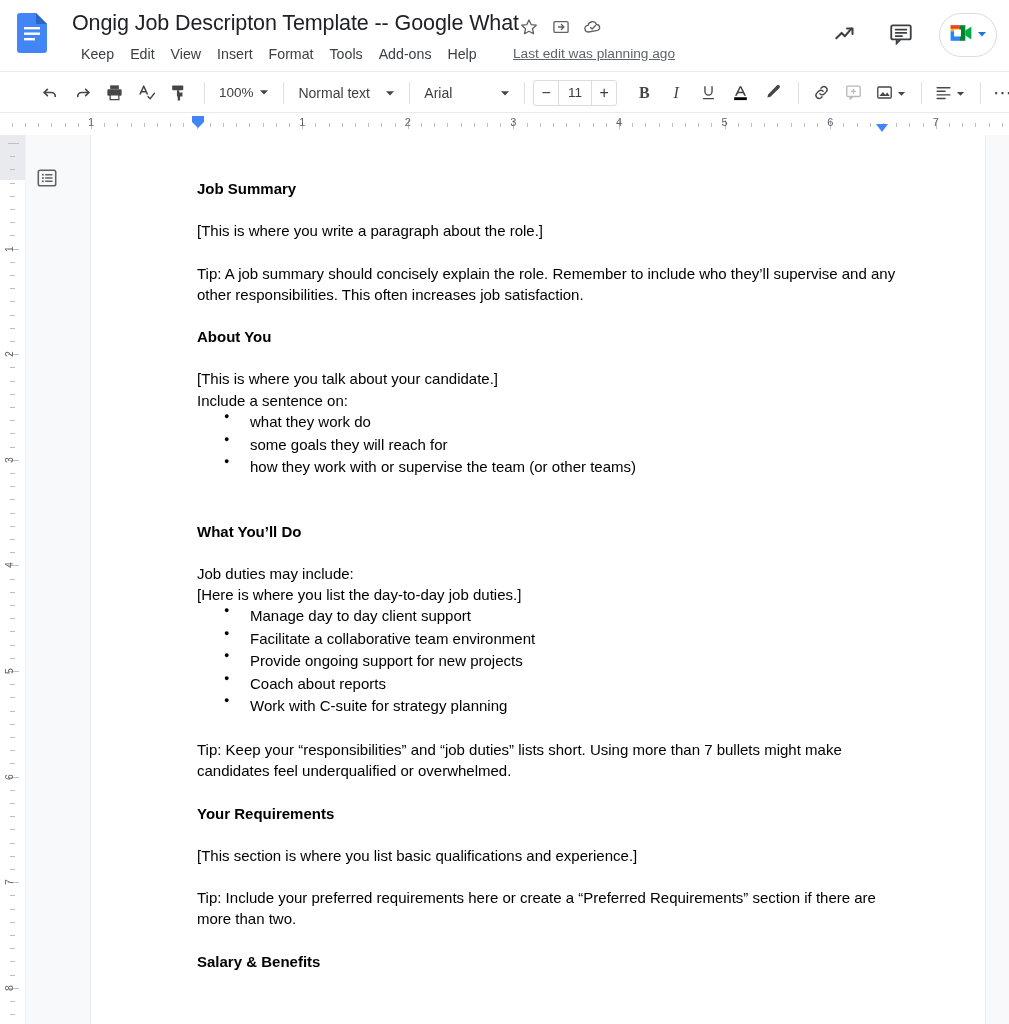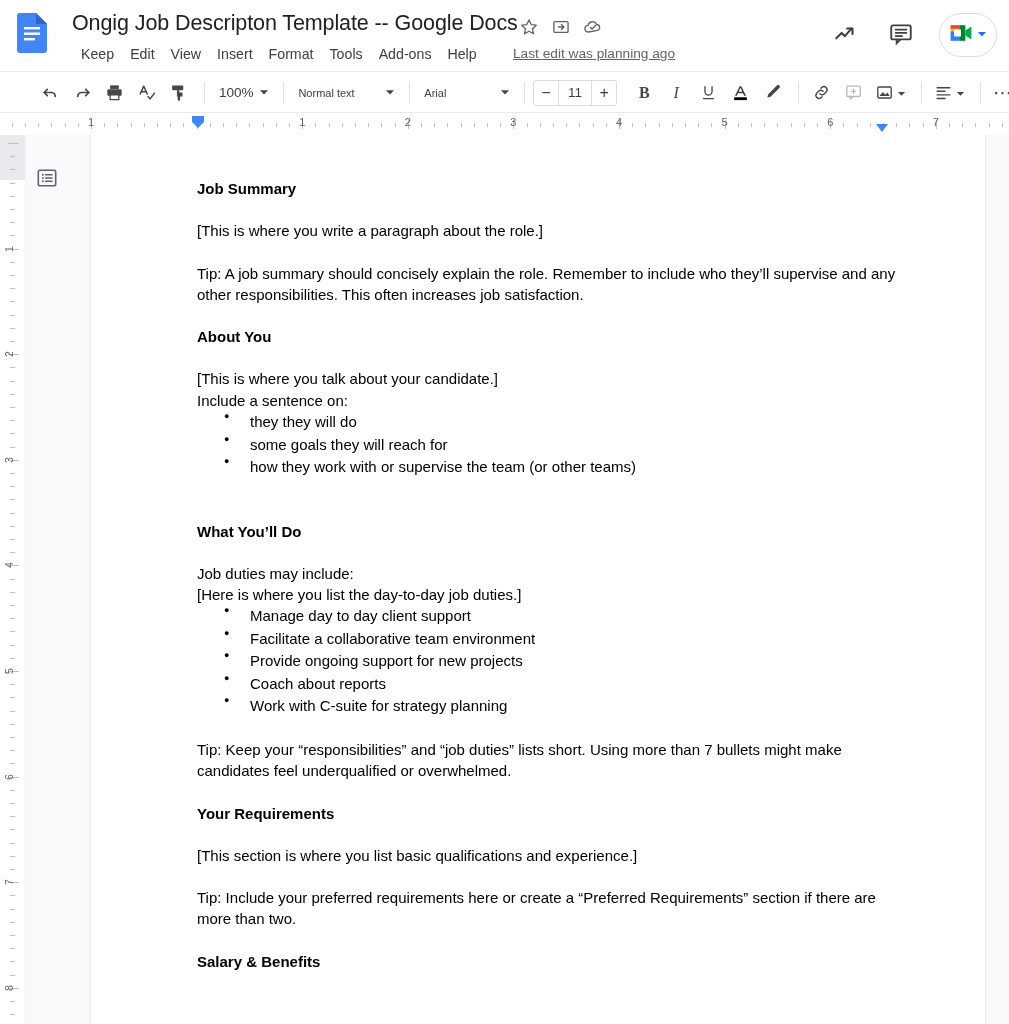--- a/index.html
+++ b/index.html
@@ -51,21 +51,21 @@
     border-radius: 4px; cursor: pointer; color: #444746; margin-right: 4px;
   }
   .tb-sep { width: 1px; height: 22px; background: #e0e0e0; margin: 0 8px; }
   .tb-zoom {
     display: flex; align-items: center; gap: 6px; padding: 0 6px; height: 28px;
     border-radius: 4px; cursor: pointer; font-size: 13.5px; color: #3c4043;
   }
   .tb-dd {
     display: flex; align-items: center; justify-content: space-between;
     height: 28px; border-radius: 4px; cursor: pointer;
-    font-size: 11px; color: #3c4043; padding: 0 6px;
+    font-size: 14px; color: #3c4043; padding: 0 6px;
   }
   .style-dd { width: 116px; }
   .font-dd { width: 104px; }
   .fontsize-group {
     display: flex; align-items: center; border: 1px solid #dadce0; border-radius: 3px;
     height: 26px; overflow: hidden;
   }
   .fs-btn {
     width: 26px; height: 26px; display: flex; align-items: center; justify-content: center;
     font-size: 16px; color: #3c4043; cursor: pointer;
@@ -150,21 +150,21 @@
     <div class="docs-logo">
       <svg width="30" height="40" viewBox="0 0 30 40">
         <path d="M0 3 a3 3 0 0 1 3 -3 h16 l11 11 v26 a3 3 0 0 1 -3 3 h-24 a3 3 0 0 1 -3 -3 z" fill="#4285F4"></path>
         <path d="M19 0 l11 11 h-11 z" fill="#2a65c7"></path>
         <rect x="7" y="14" width="16" height="2.4" fill="#fff"></rect>
         <rect x="7" y="19.5" width="16" height="2.4" fill="#fff"></rect>
         <rect x="7" y="25" width="11" height="2.4" fill="#fff"></rect>
       </svg>
     </div>
 
-    <div class="doc-title">Ongig Job Descripton Template -- Google Docs</div>
+    <div class="doc-title">Ongig Job Descripton Template -- Google What</div>
 
     <div class="hdr-icon star-icon">
       <svg width="20" height="20" viewBox="0 0 24 24" fill="none" stroke="#5f6368" stroke-width="1.6">
         <path d="M12 3.5 l2.6 5.6 6.1 .7 -4.5 4.2 1.2 6.1 -5.4 -3 -5.4 3 1.2 -6.1 -4.5 -4.2 6.1 -.7 z" stroke-linejoin="round"></path>
       </svg>
     </div>
 
     <div class="hdr-icon move-icon">
       <svg width="20" height="20" viewBox="0 0 24 24" fill="none" stroke="#5f6368" stroke-width="1.6">
         <rect x="3.5" y="5.5" width="17" height="13" rx="1.5"></rect>
@@ -570,21 +570,21 @@
           <div class="spacer"></div>
           <div class="p-block">[This is where you write a paragraph about the role.]</div>
           <div class="spacer"></div>
           <div class="p-block">Tip: A job summary should concisely explain the role. Remember to include who they’ll supervise and any other responsibilities. This often increases job satisfaction.</div>
           <div class="spacer"></div>
           <div class="h-block">About You</div>
           <div class="spacer"></div>
           <div class="p-block">[This is where you talk about your candidate.]</div>
           <div class="p-block">Include a sentence on:</div>
           <ul class="bullets">
-            <li>they they will do</li>
+            <li>what they work do</li>
             <li>some goals they will reach for</li>
             <li>how they work with or supervise the team (or other teams)</li>
           </ul>
           <div class="spacer"></div>
           <div class="spacer"></div>
           <div class="h-block">What You’ll Do</div>
           <div class="spacer"></div>
           <div class="p-block">Job duties may include:</div>
           <div class="p-block">[Here is where you list the day-to-day job duties.]</div>
           <ul class="bullets">

